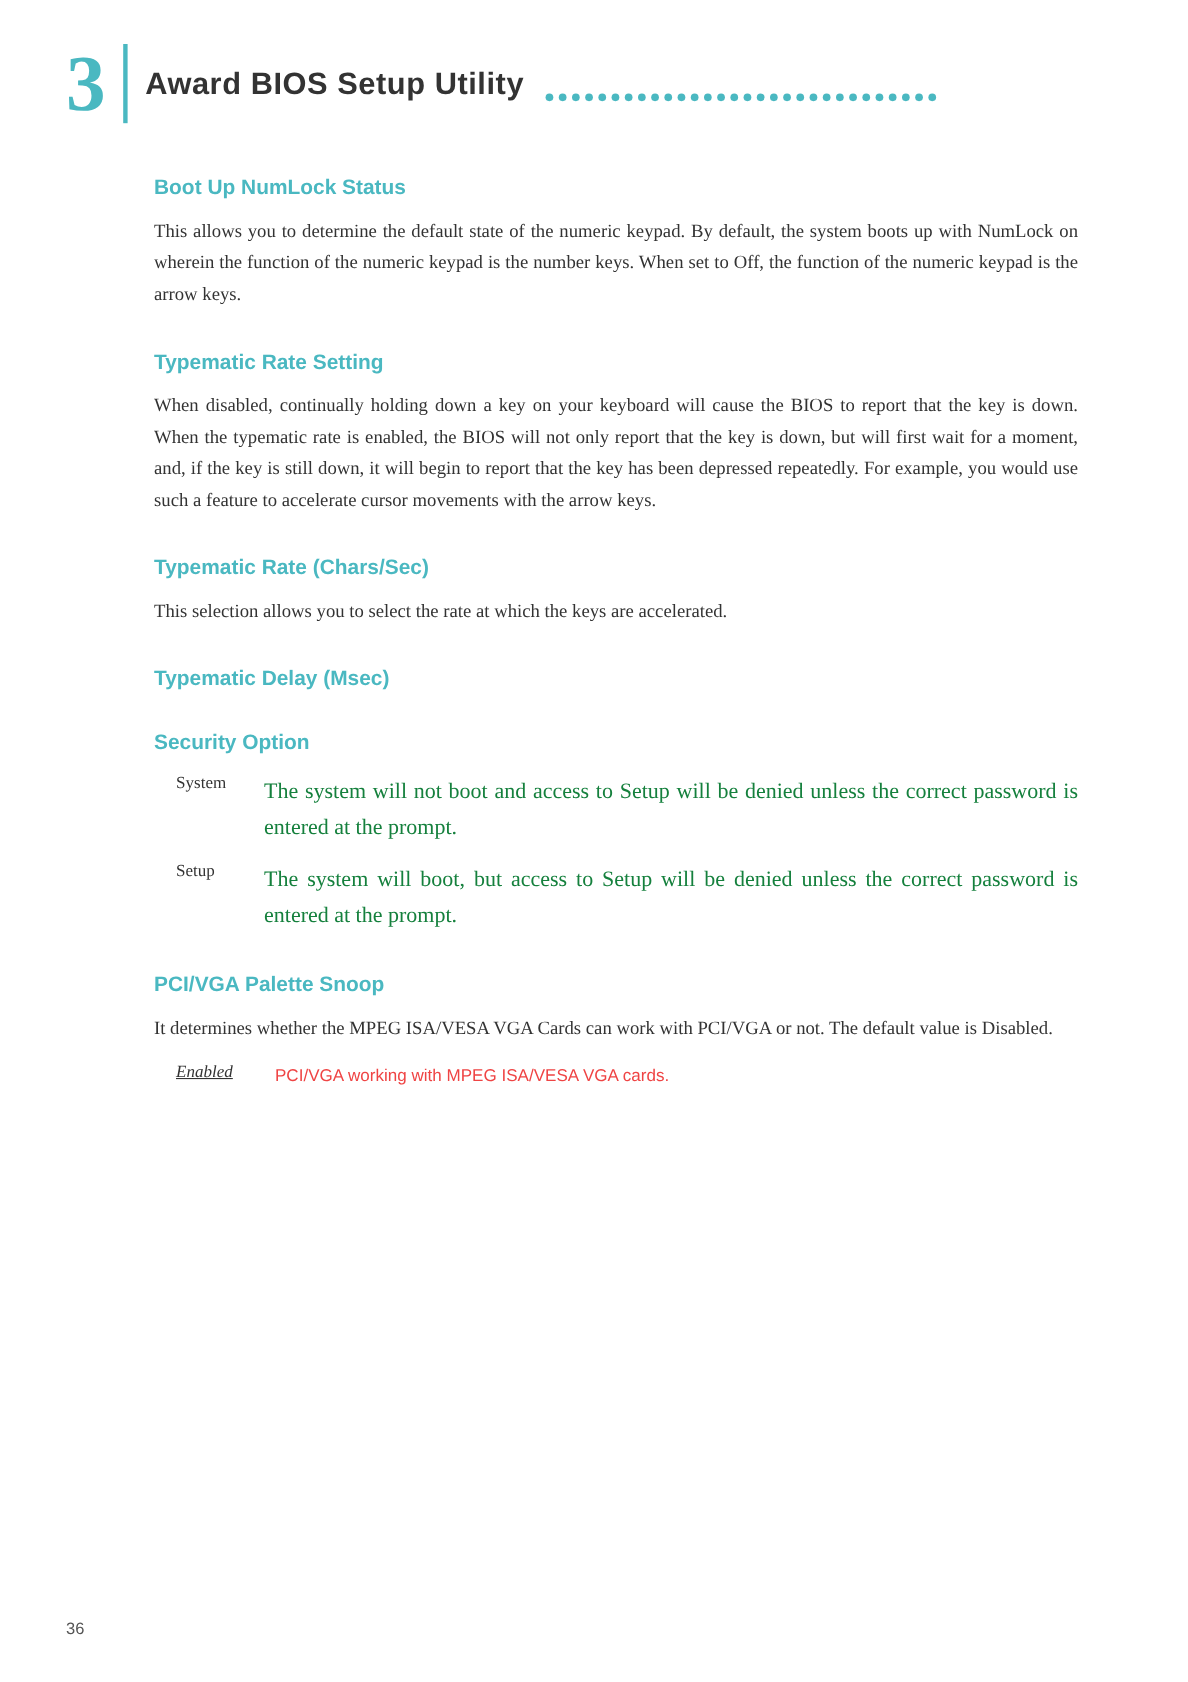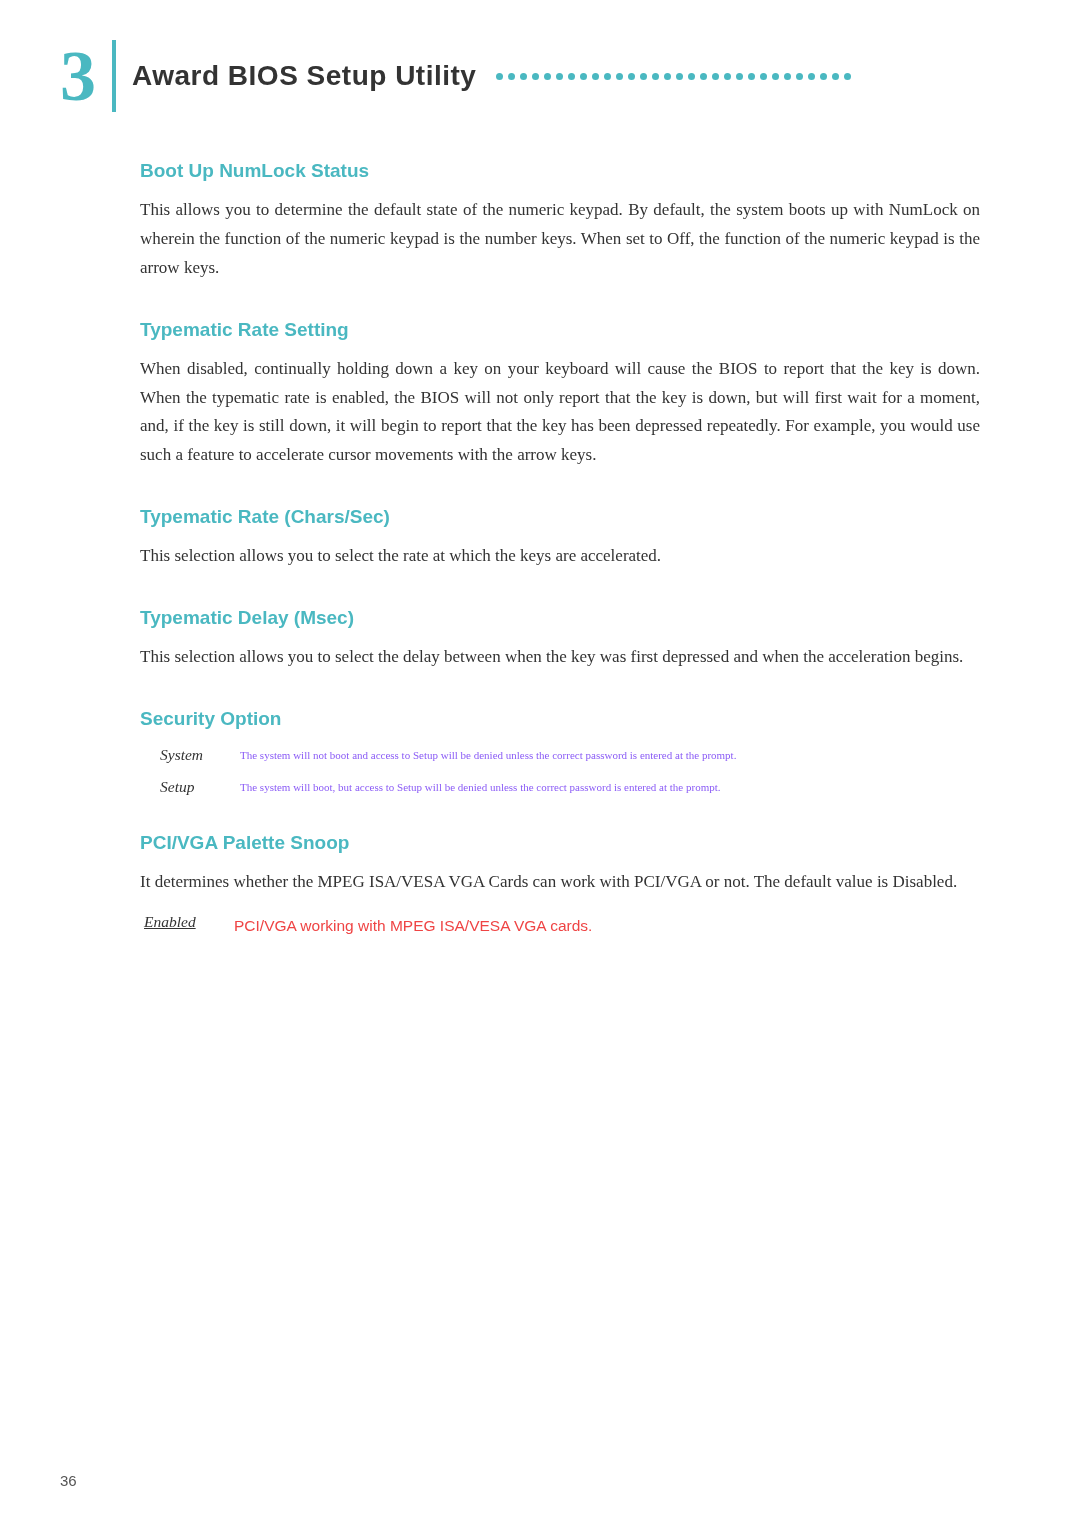--- a/index.html
+++ b/index.html
@@ -88,40 +88,39 @@
       margin-left: 20px;
     }
 
     .sub-item {
       display: flex;
       align-items: flex-start;
       margin-bottom: 14px;
     }
 
     .sub-item-label {
-      font-style: italic;
       font-family: Georgia, serif;
       font-size: 15.5px;
       min-width: 80px;
       color: #333333;
       padding-top: 0;
     }
 
     .sub-item-text {
-      font-size: 11px;
+      font-size: 20px;
       line-height: 1.65;
-      color: #8b5cf6;
+      color: #15803d;
       font-family: Georgia, serif;
       text-align: justify;
     }
 
     
     .pci-sub-list {
       margin-top: 16px;
-      margin-left: 4px;
+      margin-left: 20px;
     }
 
     .pci-sub-item {
       display: flex;
       align-items: flex-start;
       margin-bottom: 6px;
     }
 
     .pci-label {
       font-style: italic;
@@ -158,21 +157,21 @@
     }
   </style>
 </head>
 <body>
 
 <div class="page-container">
 
   <div class="header">
     <div class="chapter-number">3</div>
     <div class="header-title-area">
-      <div style="display:flex; align-items:center; gap:10px;">
+      <div style="display:flex; align-items:flex-end; gap:10px;">
         <span class="header-title">Award BIOS Setup Utility</span>
         <div class="dots-row">
 
         <span style="display: inline-block; width: 7px; height: 7px; background: rgb(74, 184, 193); border-radius: 50%; margin-right: 5px;"></span>
             <span style="display: inline-block; width: 7px; height: 7px; background: rgb(74, 184, 193); border-radius: 50%; margin-right: 5px;"></span>
             <span style="display: inline-block; width: 7px; height: 7px; background: rgb(74, 184, 193); border-radius: 50%; margin-right: 5px;"></span>
             <span style="display: inline-block; width: 7px; height: 7px; background: rgb(74, 184, 193); border-radius: 50%; margin-right: 5px;"></span>
             <span style="display: inline-block; width: 7px; height: 7px; background: rgb(74, 184, 193); border-radius: 50%; margin-right: 5px;"></span>
             <span style="display: inline-block; width: 7px; height: 7px; background: rgb(74, 184, 193); border-radius: 50%; margin-right: 5px;"></span>
             <span style="display: inline-block; width: 7px; height: 7px; background: rgb(74, 184, 193); border-radius: 50%; margin-right: 5px;"></span>
@@ -216,21 +215,20 @@
       <div class="section-body">When disabled, continually holding down a key on your keyboard will cause the BIOS to report that the key is down. When the typematic rate is enabled, the BIOS will not only report that the key is down, but will first wait for a moment, and, if the key is still down, it will begin to report that the key has been depressed repeatedly. For example, you would use such a feature to accelerate cursor movements with the arrow keys.</div>
     </div>
 
     <div class="section">
       <div class="section-title">Typematic Rate (Chars/Sec)</div>
       <div class="section-body">This selection allows you to select the rate at which the keys are accelerated.</div>
     </div>
 
     <div class="section">
       <div class="section-title">Typematic Delay (Msec)</div>
-      <div class="section-body">This selection allows you to select the delay between when the key was first depressed and when the acceleration begins.</div>
     </div>
 
     <div class="section">
       <div class="section-title">Security Option</div>
       <div class="sub-list">
         <div class="sub-item">
           <span class="sub-item-label">System</span>
           <span class="sub-item-text">The system will not boot and access to Setup will be denied unless the correct password is entered at the prompt.</span>
         </div>
         <div class="sub-item">

